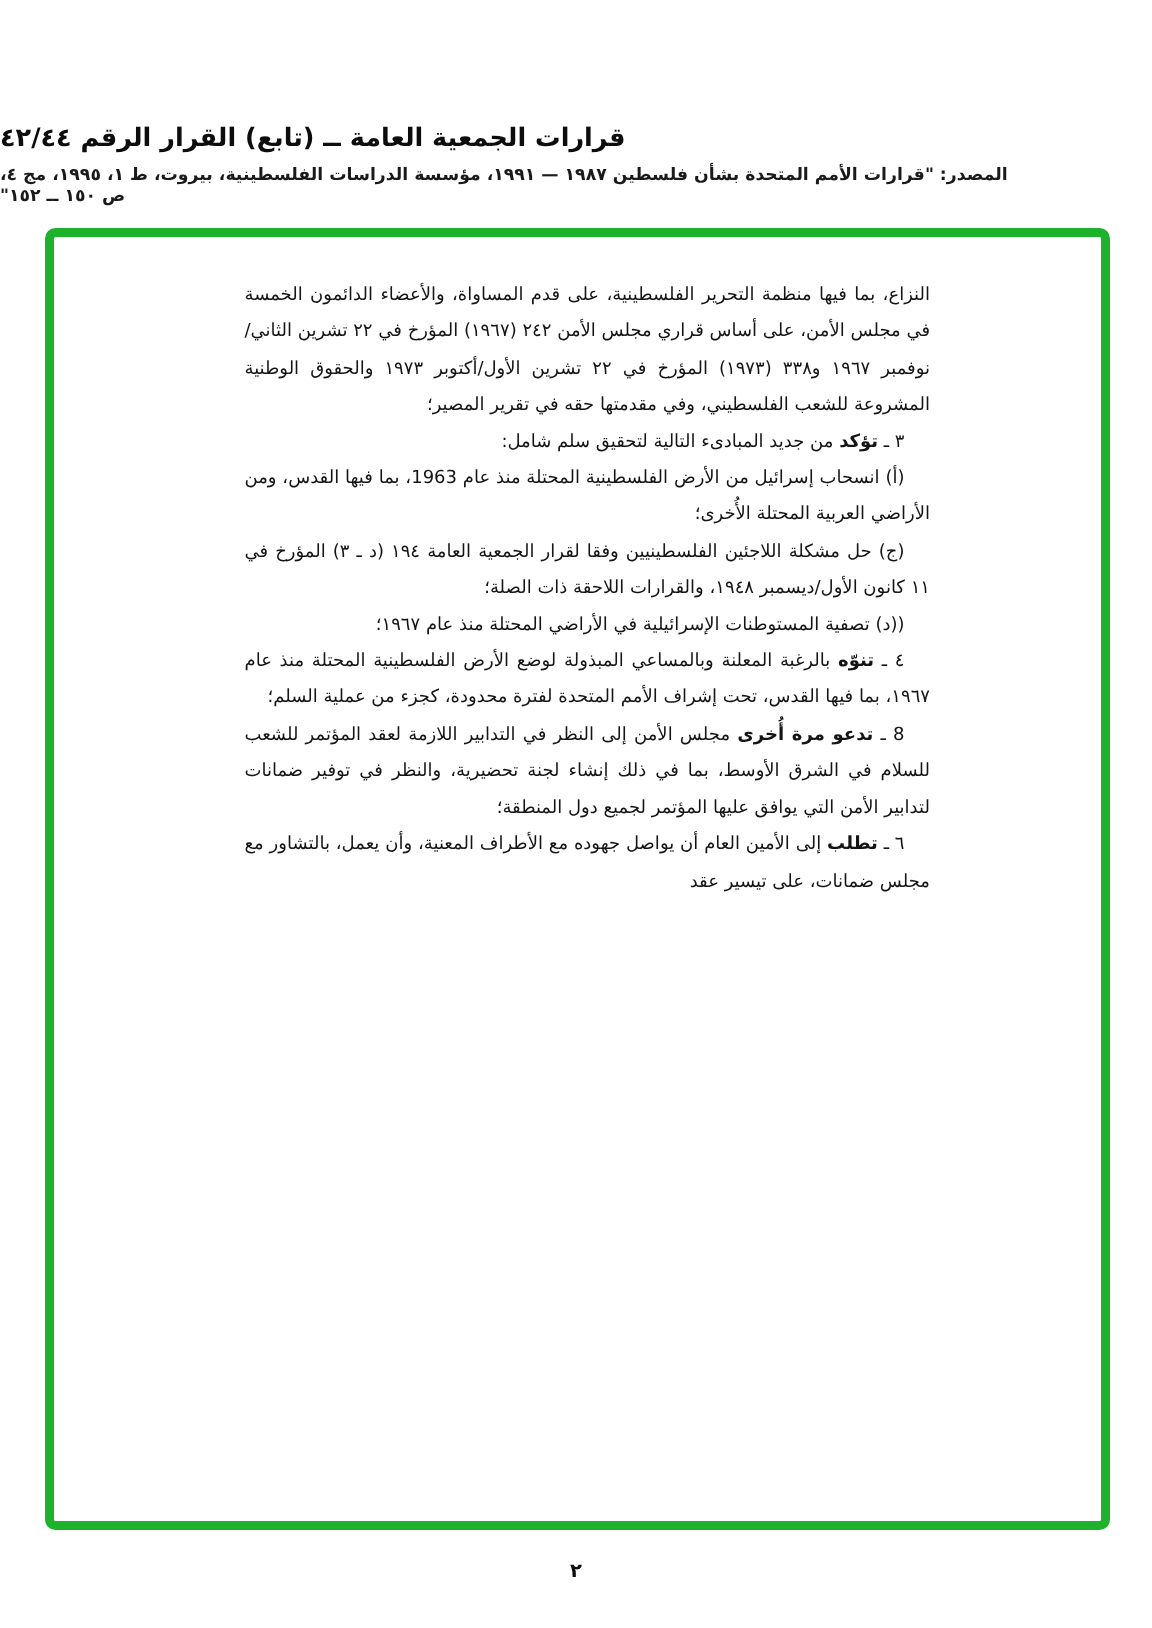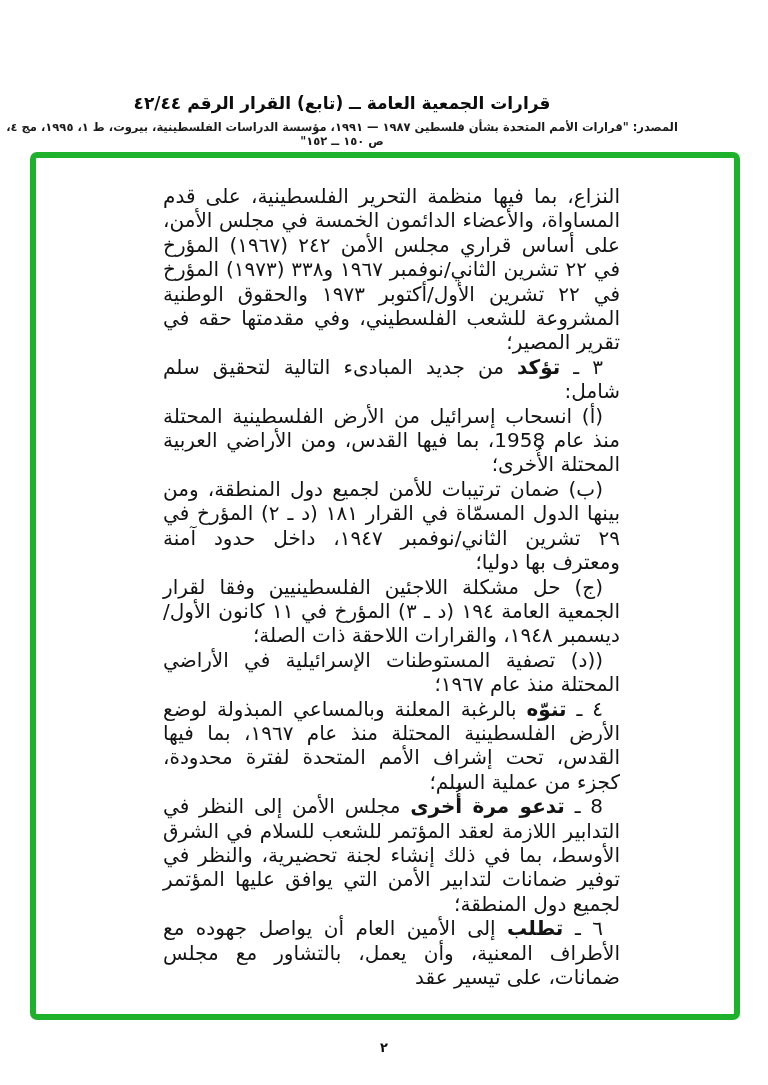--- a/index.html
+++ b/index.html
@@ -3,43 +3,43 @@
 <meta charset="utf-8">
 <style>
   html, body { margin: 0; padding: 0; background: #ffffff; }
   body {
     width: 768px; height: 1085px; position: relative;
     font-family: "DejaVu Sans", sans-serif;
     color: #111111;
     overflow: hidden;
   }
   .page-header {
-    position: absolute; top: 93px; left: 0; width: 684px;
-    text-align: center; direction: rtl;
+    position: absolute; top: 82px; left: 0; width: 684px;
+    text-align: left; direction: rtl;
   }
   .page-title {
     font-size: 17px; font-weight: 700; color: #0d0d0d;
     letter-spacing: 0.2px;
   }
   .source-line {
     margin-top: 7px;
     font-size: 11.5px; font-weight: 700; color: #1a1a1a;
     direction: rtl;
   }
   .document-frame {
     position: absolute; left: 30px; top: 152px;
     width: 698px; height: 856px;
     border: 6px solid #1eb22c;
     border-radius: 7px;
     background: #ffffff;
   }
   .body-text {
     position: absolute; left: 163px; top: 184px; width: 457px;
     direction: rtl; text-align: justify;
-    font-size: 20px; line-height: 24.4px; color: #141414;
+    font-size: 12px; line-height: 24.4px; color: #141414;
   }
   .body-text p { margin: 0; padding: 0; }
   .body-text p.indent { text-indent: 17px; }
   .body-text b { font-weight: 700; }
   .page-number {
     position: absolute; left: 0; top: 1040px; width: 768px;
     text-align: center; font-size: 13px; font-weight: 700; color: #0d0d0d;
     direction: rtl;
   }
 </style>
@@ -49,22 +49,21 @@
 <div class="page-header">
   <div class="page-title">قرارات الجمعية العامة ــ (تابع) القرار الرقم ٤٢/٤٤</div>
   <div class="source-line">المصدر: "قرارات الأمم المتحدة بشأن فلسطين ١٩٨٧ — ١٩٩١، مؤسسة الدراسات الفلسطينية، بيروت، ط ١، ١٩٩٥، مج ٤، ص ١٥٠ ــ ١٥٢"</div>
 </div>
 
 <div class="document-frame" style="border-color: rgb(30, 178, 44);"></div>
 
 <div class="body-text">
   <p><span>النزاع، بما فيها منظمة التحرير الفلسطينية، على قدم المساواة، والأعضاء الدائمون الخمسة في مجلس الأمن، على أساس قراري مجلس الأمن ٢٤٢ (١٩٦٧) المؤرخ في ٢٢ تشرين الثاني/نوفمبر ١٩٦٧ و٣٣٨ (١٩٧٣) المؤرخ في ٢٢ تشرين الأول/أكتوبر ١٩٧٣ والحقوق الوطنية المشروعة للشعب الفلسطيني، وفي مقدمتها حقه في تقرير المصير؛</span></p>
   <p class="indent"><span>٣ ـ </span><b>تؤكد</b><span> من جديد المبادىء التالية لتحقيق سلم شامل:</span></p>
-  <p class="indent"><span>(أ) انسحاب إسرائيل من الأرض الفلسطينية المحتلة منذ عام 1958، بما فيها القدس، ومن الأراضي العربية المحتلة الأُخرى؛</span></p>
-  <p class="indent"><span>(ب) ضمان ترتيبات للأمن لجميع دول المنطقة، ومن بينها الدول المسمّاة في القرار ١٨١ (د ـ ٢) المؤرخ في ٢٩ تشرين الثاني/نوفمبر ١٩٤٧، داخل حدود آمنة ومعترف بها دوليا؛</span></p>
+  <p class="indent"><span>(أ) انسحاب إسرائيل من الأرض الفلسطينية المحتلة منذ عام 1963، بما فيها القدس، ومن الأراضي العربية المحتلة الأُخرى؛</span></p>
   <p class="indent"><span>(ج) حل مشكلة اللاجئين الفلسطينيين وفقا لقرار الجمعية العامة ١٩٤ (د ـ ٣) المؤرخ في ١١ كانون الأول/ديسمبر ١٩٤٨، والقرارات اللاحقة ذات الصلة؛</span></p>
   <p class="indent"><span>((د) تصفية المستوطنات الإسرائيلية في الأراضي المحتلة منذ عام ١٩٦٧؛</span></p>
   <p class="indent"><span>٤ ـ </span><b>تنوّه</b><span> بالرغبة المعلنة وبالمساعي المبذولة لوضع الأرض الفلسطينية المحتلة منذ عام ١٩٦٧، بما فيها القدس، تحت إشراف الأمم المتحدة لفترة محدودة، كجزء من عملية السلم؛</span></p>
   <p class="indent"><span>8 ـ </span><b>تدعو مرة أُخرى</b><span> مجلس الأمن إلى النظر في التدابير اللازمة لعقد المؤتمر للشعب للسلام في الشرق الأوسط، بما في ذلك إنشاء لجنة تحضيرية، والنظر في توفير ضمانات لتدابير الأمن التي يوافق عليها المؤتمر لجميع دول المنطقة؛</span></p>
   <p class="indent"><span>٦ ـ </span><b>تطلب</b><span> إلى الأمين العام أن يواصل جهوده مع الأطراف المعنية، وأن يعمل، بالتشاور مع مجلس ضمانات، على تيسير عقد</span></p>
 </div>
 
 <div class="page-number">٢</div>
 
 </body></html>

